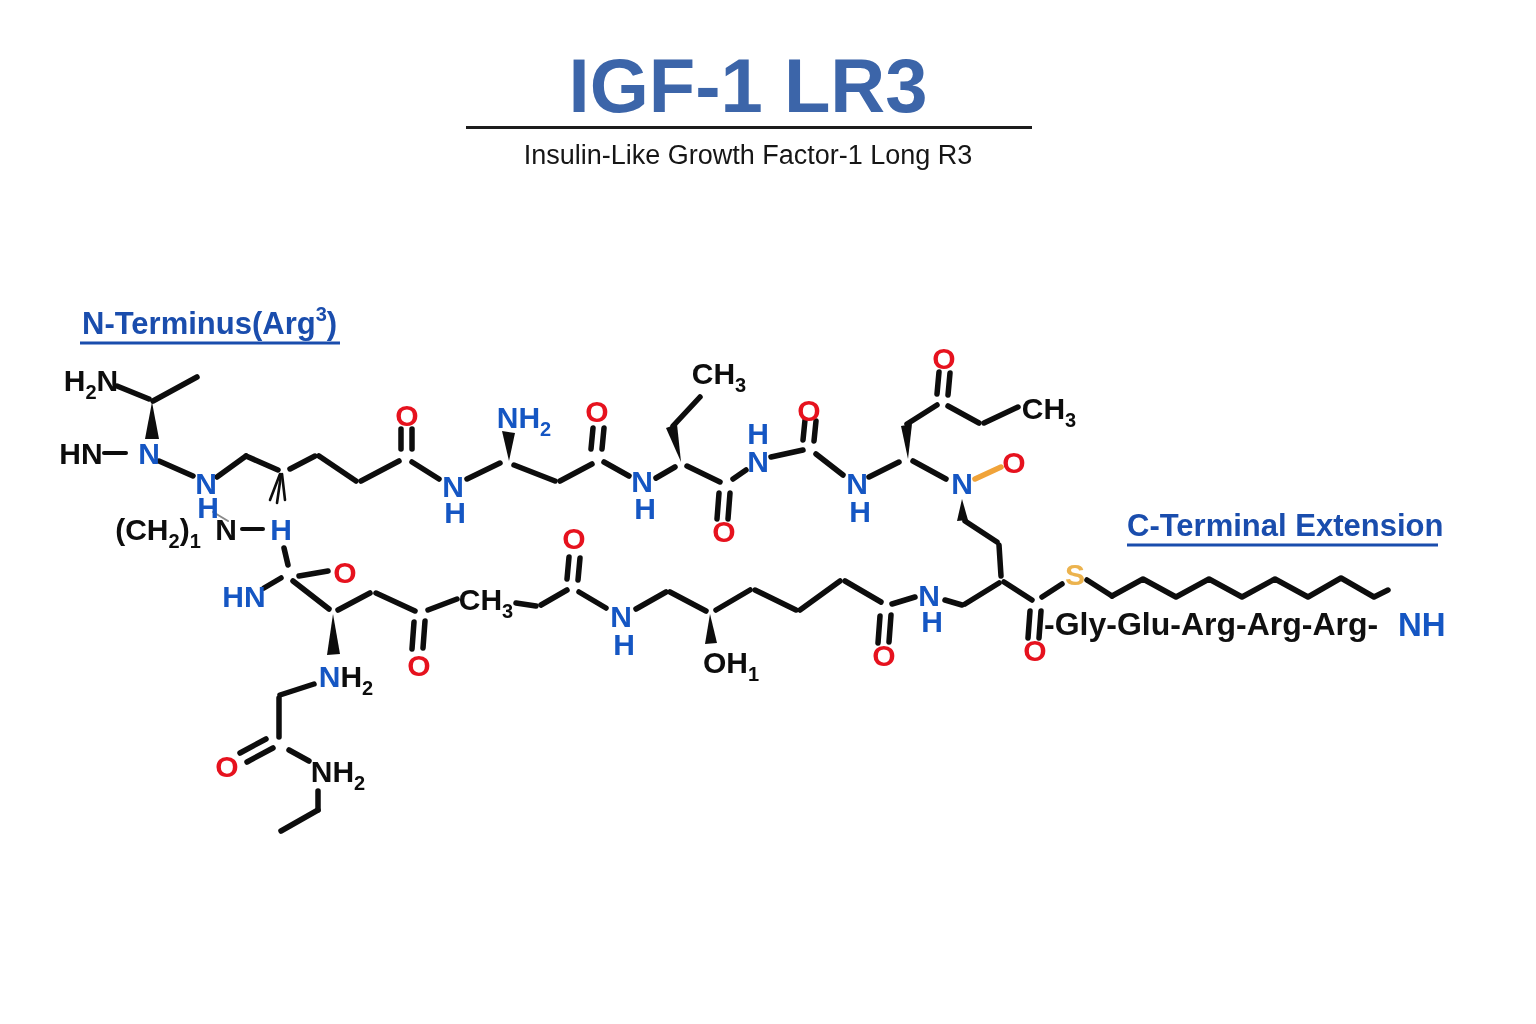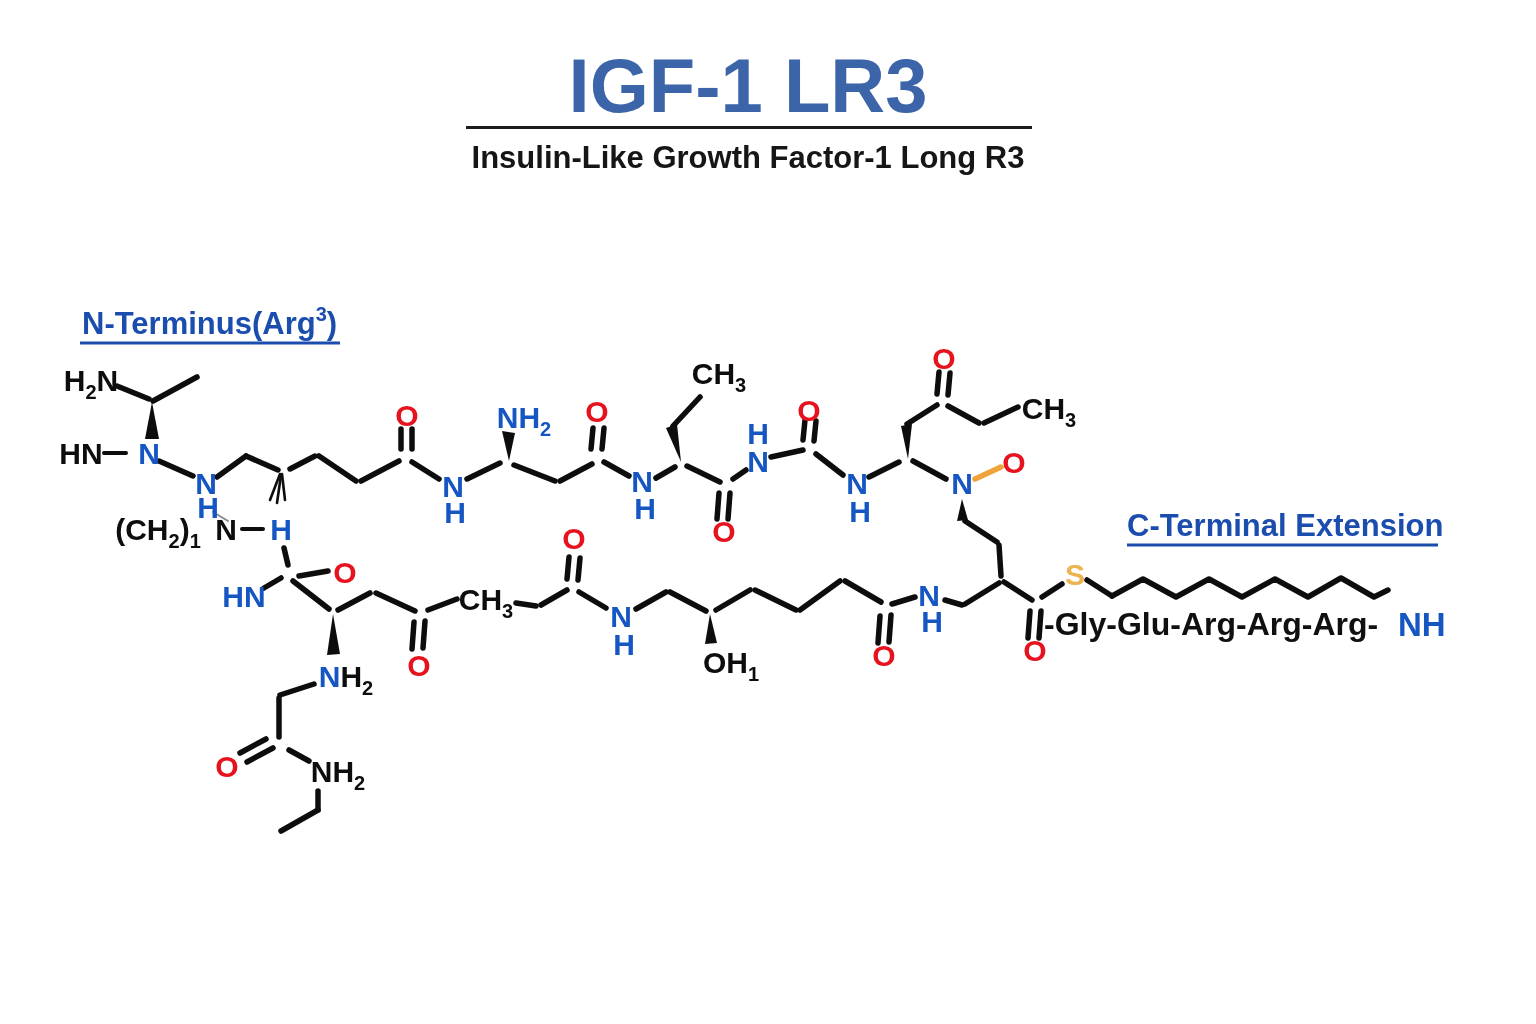--- a/index.html
+++ b/index.html
@@ -2,21 +2,21 @@
 <html><head>
 <meta charset="utf-8">
 <style>
   html,body{margin:0;padding:0;background:#ffffff;}
   .page{position:relative;width:1536px;height:1020px;background:#ffffff;overflow:hidden;
         font-family:"Liberation Sans","DejaVu Sans",sans-serif;}
   .page-title{position:absolute;top:42px;left:748px;transform:translateX(-50%);
         font-size:76px;font-weight:700;letter-spacing:0px;color:#3c65a9;white-space:nowrap;}
   .title-rule{position:absolute;top:126px;left:466px;width:566px;height:3px;background:#1c1c1c;}
   .page-subtitle{position:absolute;top:140px;left:748px;transform:translateX(-50%);
-        font-size:31px;font-weight:700;color:#161616;white-space:nowrap;}
+        font-size:27px;font-weight:400;color:#161616;white-space:nowrap;}
   svg text{font-family:"Liberation Sans","DejaVu Sans",sans-serif;}
   .sec-label{font-size:31px;font-weight:700;fill:#1a4dad;}
   .sec-underline{stroke:#1a4dad;stroke-width:3;}
   .seq-text{font-size:32px;font-weight:700;fill:#101010;letter-spacing:0px;}
   .seq-nh{font-size:33px;font-weight:700;fill:#1556c3;}
 </style>
 </head>
 <body>
 
 <div class="page">

